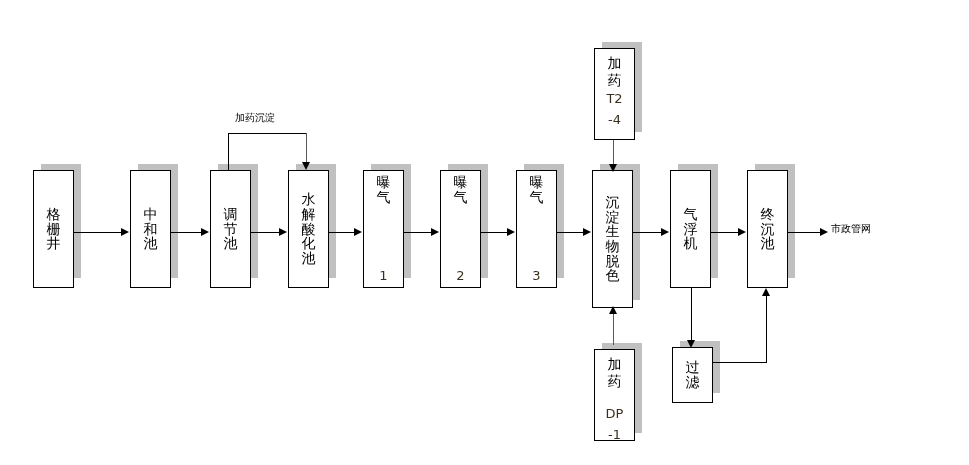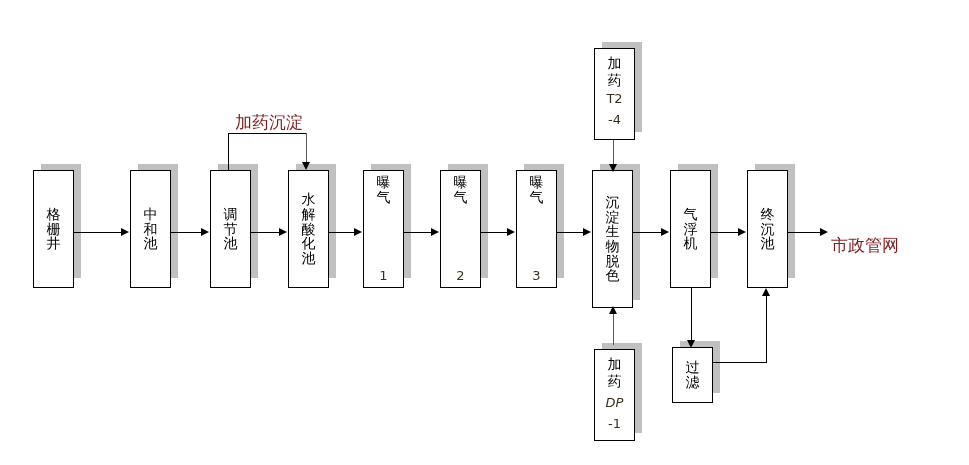--- a/index.html
+++ b/index.html
@@ -84,22 +84,22 @@
     position: absolute;
     width: 0; height: 0;
     border-left: 4.5px solid transparent;
     border-right: 4.5px solid transparent;
     border-bottom: 8px solid #000000;
     z-index: 4;
   }
   
   .freetext {
     position: absolute;
-    font-size: 17px;
-    color: #7f1d1d;
+    font-size: 10px;
+    color: #000000;
     white-space: pre;
     z-index: 5;
   }
 </style>
 </head>
 <body>
 
 <div id="canvas">
 
   <div class="shadow" style="left:41px;  top:164px; width:40px;  height:114px;"></div>
@@ -237,20 +237,20 @@
   <div class="box" style="left:594px; top:48px; width:41px; height:92px; justify-content:flex-start; gap:2px; padding-top:7px;">
     <span class="ch">加</span>
     <span class="ch">药</span>
     <span class="code" style="margin-top:3px;">T2</span>
     <span class="code" style="margin-top:5px;">-4</span>
   </div>
 
   <div class="box" style="left:594px; top:349px; width:41px; height:92px; justify-content:flex-start; gap:2px; padding-top:7px;">
     <span class="ch">加</span>
     <span class="ch">药</span>
-    <span class="code" style="margin-top:6px;font-style:italic;">DP</span>
+    <span class="code" style="margin-top:17px;">DP</span>
     <span class="code" style="margin-top:5px;">-1</span>
   </div>
 
   <div class="freetext" style="left:235px; top:111px;">加药沉淀</div>
-  <div class="freetext" style="left:831px; top:222px;margin-top:12px;">市政管网</div>
+  <div class="freetext" style="left:831px; top:222px;">市政管网</div>
 
 </div>
 
 </body></html>

